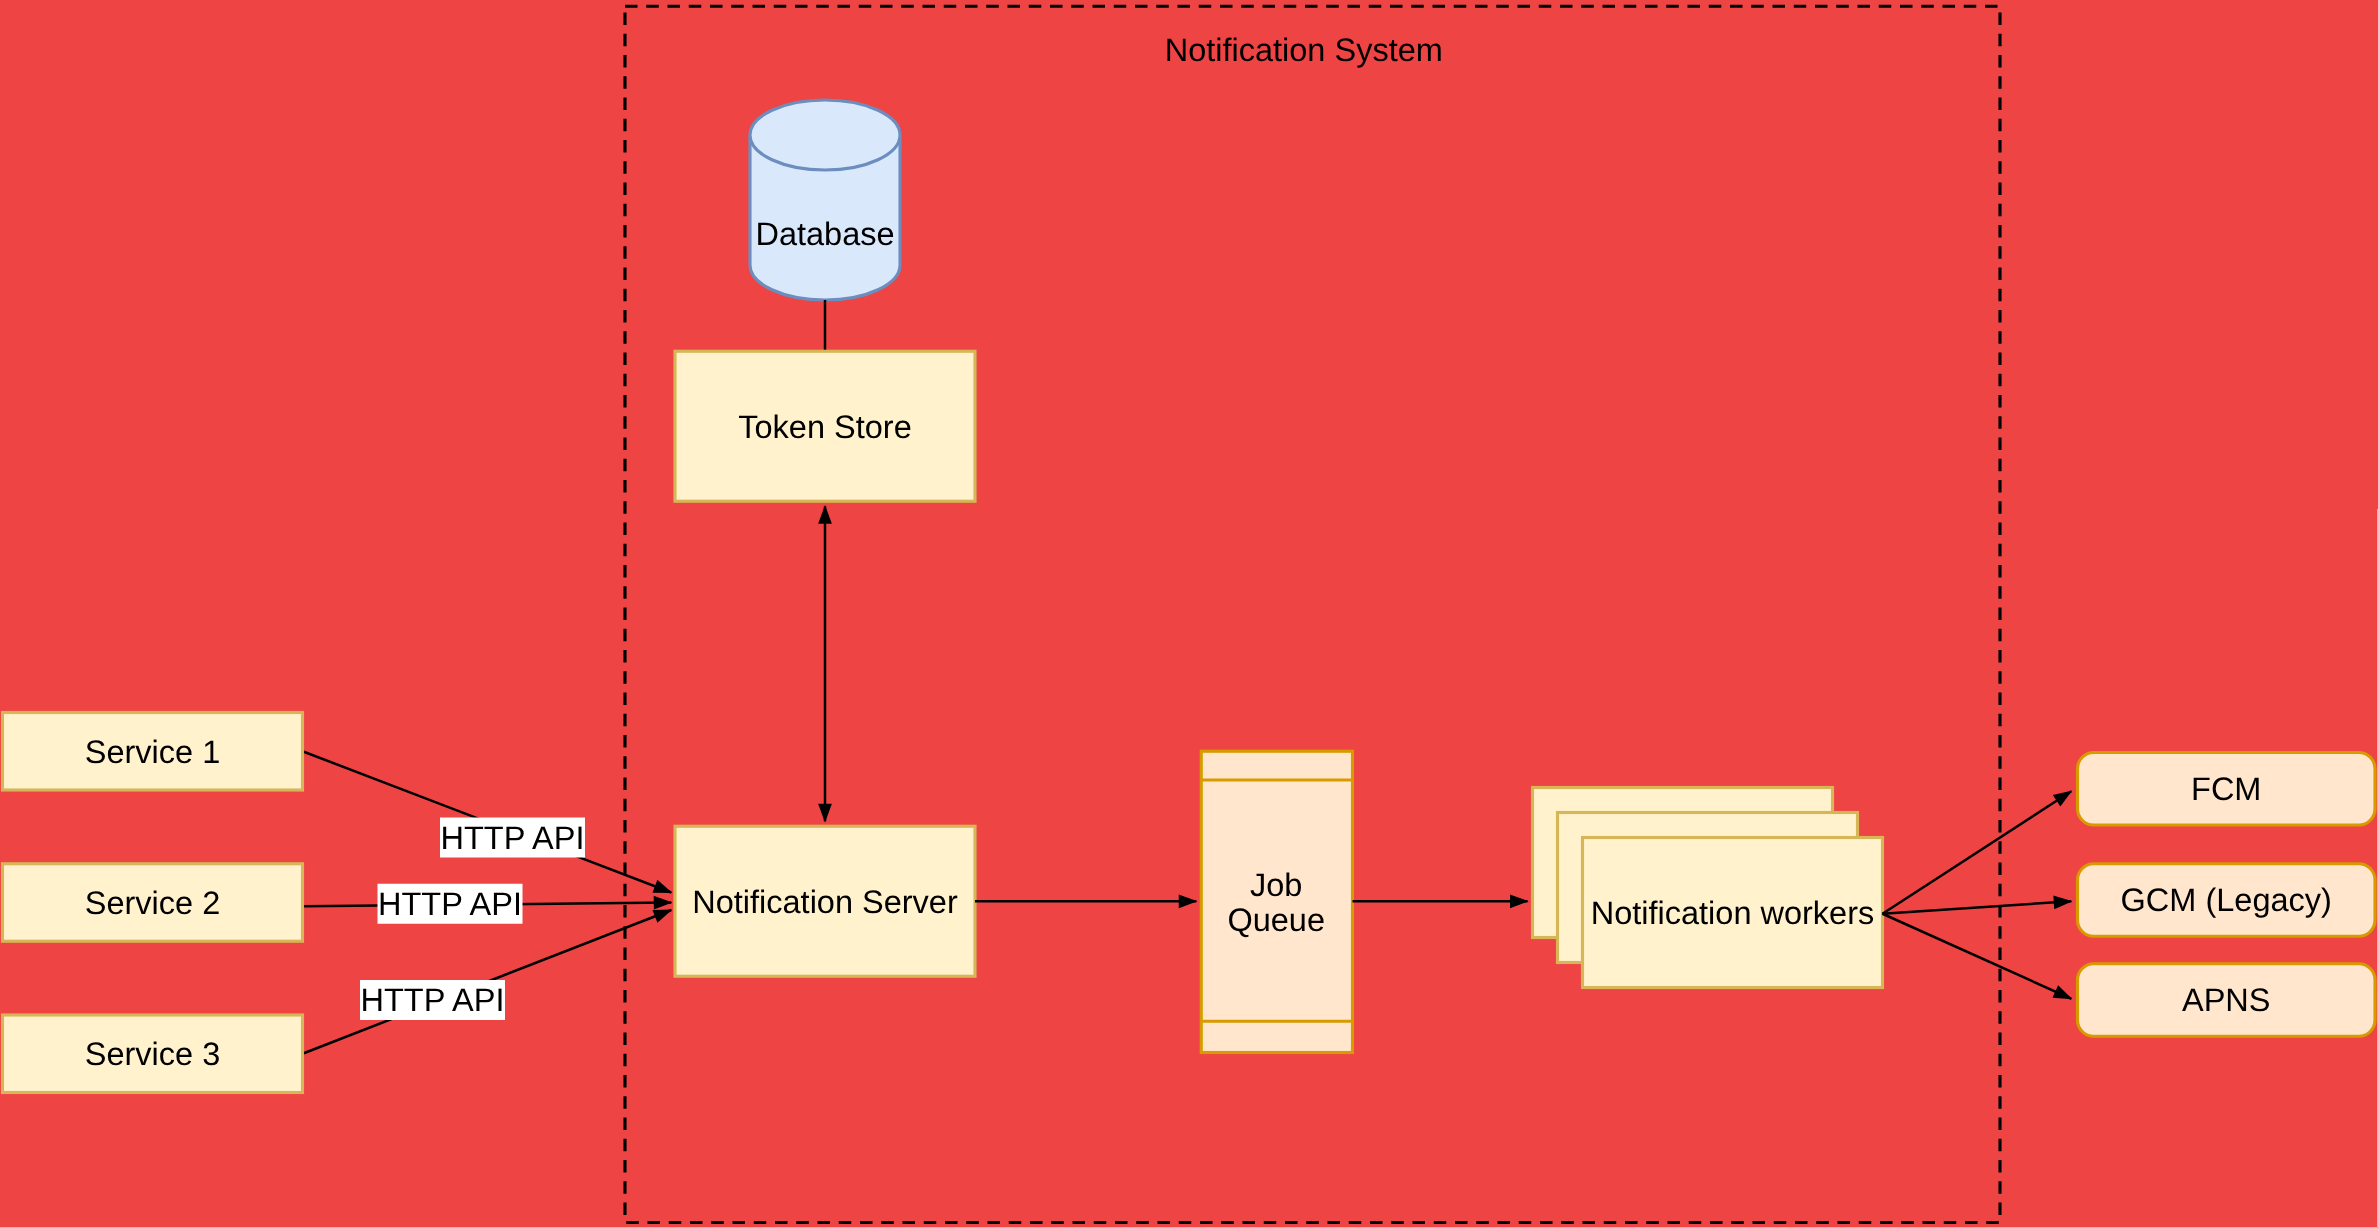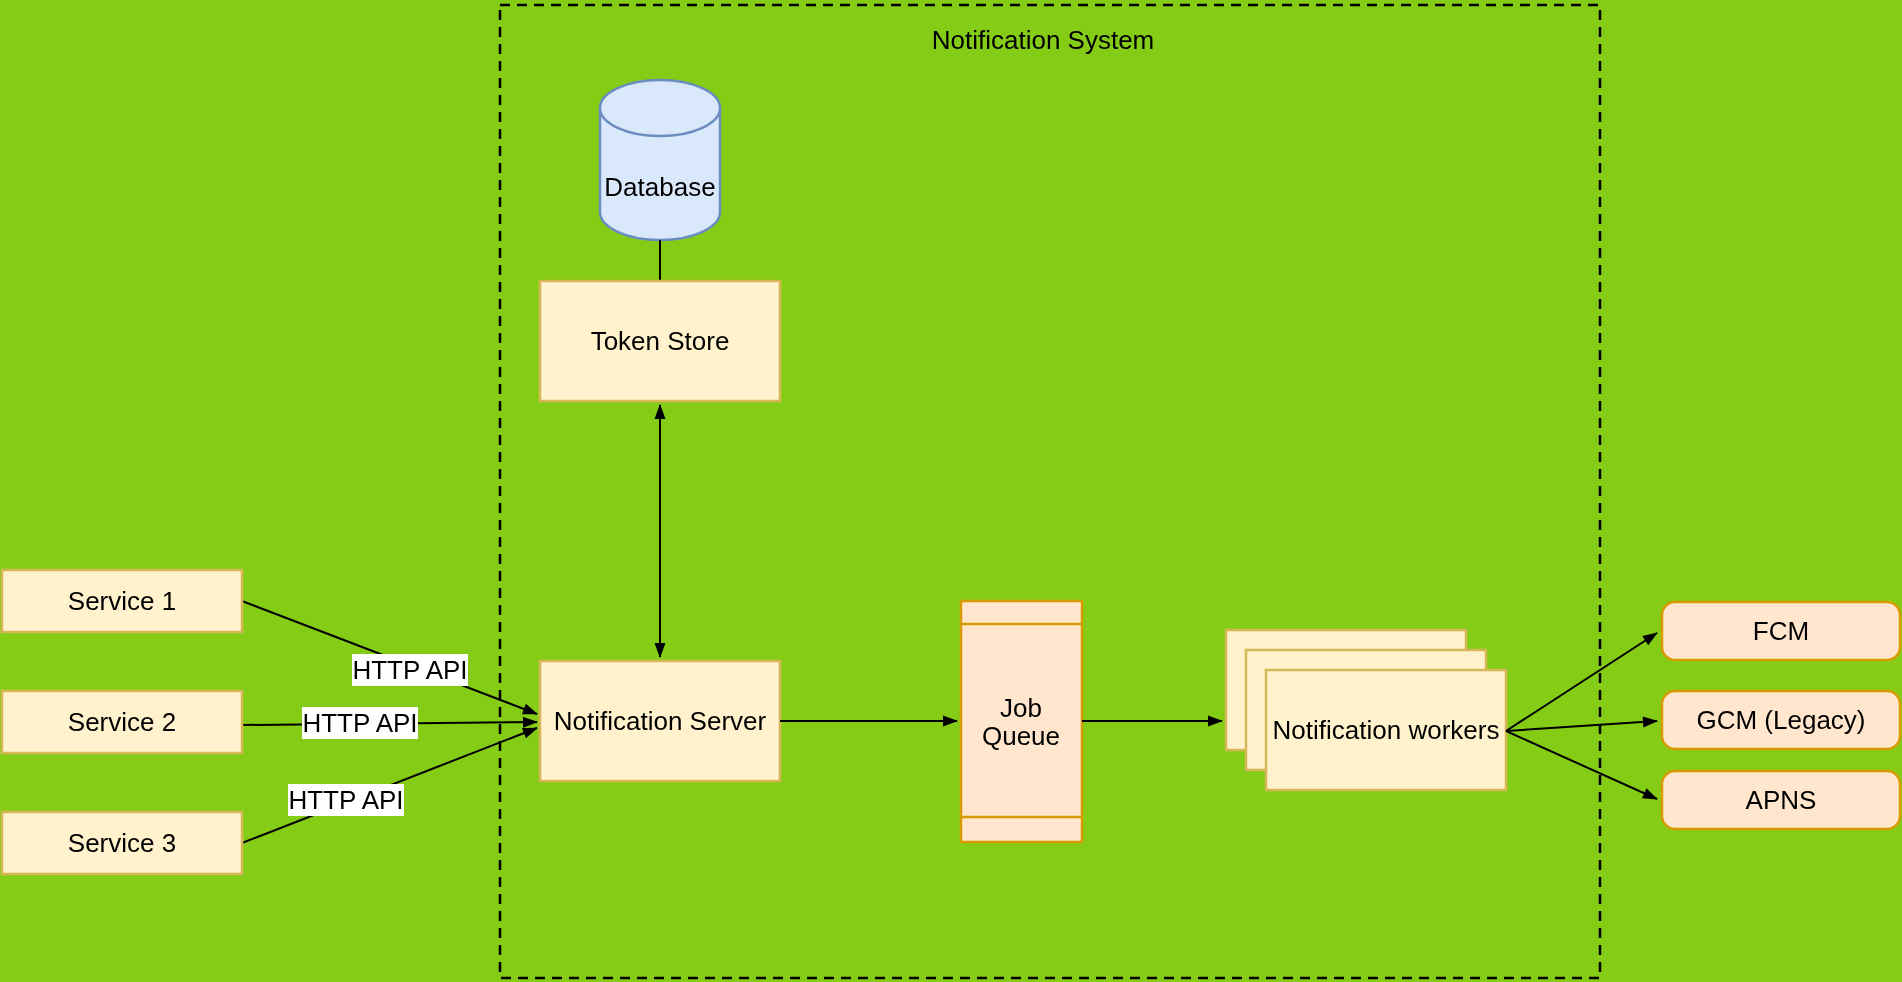--- a/index.html
+++ b/index.html
@@ -4,21 +4,21 @@
 <style>
   html, body {
     margin: 0;
     padding: 0;
     background: #ffffff;
   }
   .stage {
     width: 1902px;
     height: 982px;
     position: relative;
-    background: #84cc16;
+    background: #ef4444;
     overflow: hidden;
   }
   svg {
     display: block;
     font-family: "Liberation Sans", "DejaVu Sans", sans-serif;
   }
   text {
     fill: #000000;
     font-size: 26px;
     dominant-baseline: central;

